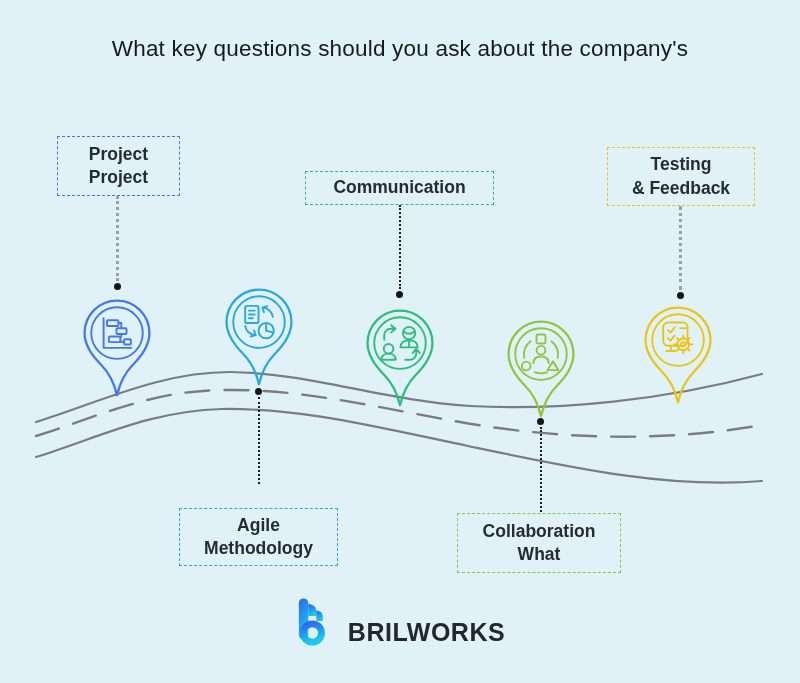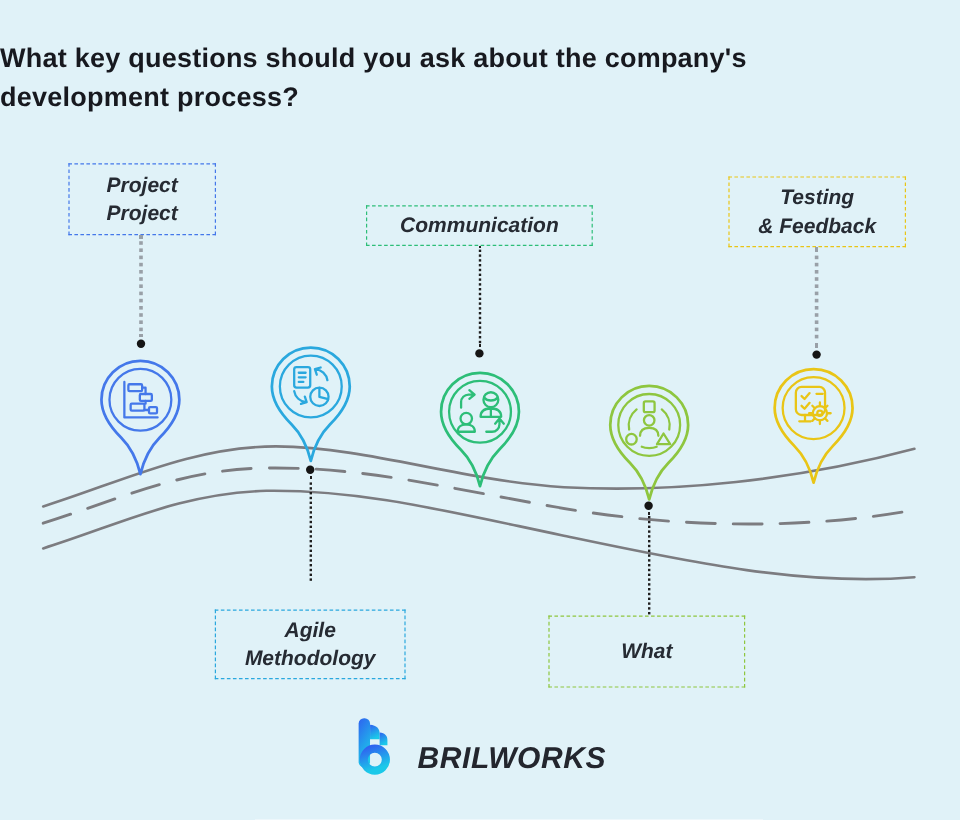--- a/index.html
+++ b/index.html
@@ -1,52 +1,51 @@
 <!DOCTYPE html>
 <html><head>
 <meta charset="utf-8">
 <style>
   html,body{margin:0;padding:0;}
   body{font-family:"Liberation Sans","DejaVu Sans",sans-serif;}
   .canvas{position:relative;width:800px;height:683px;overflow:hidden;background:#E0F2F8;}
 
-  .title{position:absolute;top:33px;left:0;width:100%;text-align:left;
-         font-size:22.5px;font-weight:700;color:#17191F;line-height:1.42;letter-spacing:.2px;}
+  .title{position:absolute;top:33px;left:0;width:100%;text-align:center;
+         font-size:22.5px;font-weight:400;color:#17191F;line-height:1.42;letter-spacing:.2px;}
   .title span{display:block;}
 
   .label-box{position:absolute;border:1.6px dashed #888;display:flex;flex-direction:column;
              align-items:center;justify-content:center;text-align:center;
              font-size:17.5px;font-weight:700;color:#262B33;line-height:1.33;box-sizing:border-box;}
   .label-box span:empty{display:none;}
 
   .connector{position:absolute;width:0;}
   .connector.gray{border-left:3px dotted #99A0A7;}
   .connector.black{border-left:2px dotted #1E1E1E;}
   .dot{position:absolute;width:7px;height:7px;border-radius:50%;background:#151515;}
 
   .pin{position:absolute;width:84px;height:105px;}
   .pin svg{display:block;width:100%;height:100%;}
   .pin path,.pin rect,.pin circle{fill:none;stroke:currentColor;stroke-width:2;
         stroke-linecap:round;stroke-linejoin:round;}
   .pin .outline{stroke-width:2.4;}
   .road-svg{position:absolute;left:0;top:0;z-index:0;}
-  .layer{position:absolute;left:0;top:0;width:100%;height:100%;z-index:1;font-style:italic;}
+  .layer{position:absolute;left:0;top:0;width:100%;height:100%;z-index:1;}
 
   .logo{position:absolute;top:597px;left:50%;transform:translateX(-50%);
         display:flex;align-items:flex-end;gap:15px;}
   .logo-text{font-size:25px;font-weight:800;color:#23262E;letter-spacing:.5px;}
 </style>
 </head>
 <body>
 
 <div class="canvas" style="background: rgb(224, 242, 248);">
 
   <div class="title" style="color: rgb(23, 25, 31);">
     <span>What key questions should you ask about the company's</span>
-    <span>development process?</span>
   </div>
 
   <svg class="road-svg" width="800" height="683" viewBox="0 0 800 683">
     <g fill="none" stroke="#7C7C80" stroke-linecap="round">
       <path stroke-width="2.2" d="M36 422 C100 402 160 372 230 372 C310 373 380 400 470 406 C560 411 665 400 762 374"></path>
       <path stroke-width="2.4" stroke-dasharray="24 15" d="M36 436 C100 416 150 391 222 390 C300 389 360 404 460 422 C560 440 668 442 762 425"></path>
       <path stroke-width="2.2" d="M36 457 C100 437 150 411 222 409 C300 408 368 425 468 446 C568 467 668 489 762 481"></path>
     </g>
   </svg>
 
@@ -66,20 +65,21 @@
       <span>Communication</span>
 
     </div>
 
     <div class="label-box" style="left: 179px; top: 484px; width: 159px; height: 58px; border-color: rgb(42, 168, 222); margin-top: 24px;">
       <span>Agile</span>
       <span>Methodology</span>
     </div>
 
     <div class="label-box" style="left: 457px; top: 513px; width: 164px; height: 60px; border-color: rgb(142, 198, 63);">
+      <span>Collaboration</span>
       <span>What</span>
     </div>
 
     <div class="connector gray" style="left: 116px; top: 196px; height: 85px; border-left-color: rgb(153, 160, 167);"></div>
     <div class="dot" style="left:114px;top:283px;"></div>
 
     <div class="connector black" style="left: 399px; top: 205px; height: 84px; border-left-color: rgb(30, 30, 30);"></div>
     <div class="dot" style="left:396px;top:291px;"></div>
 
     <div class="connector gray" style="left: 679px; top: 206px; height: 84px; border-left-color: rgb(153, 160, 167);"></div>

